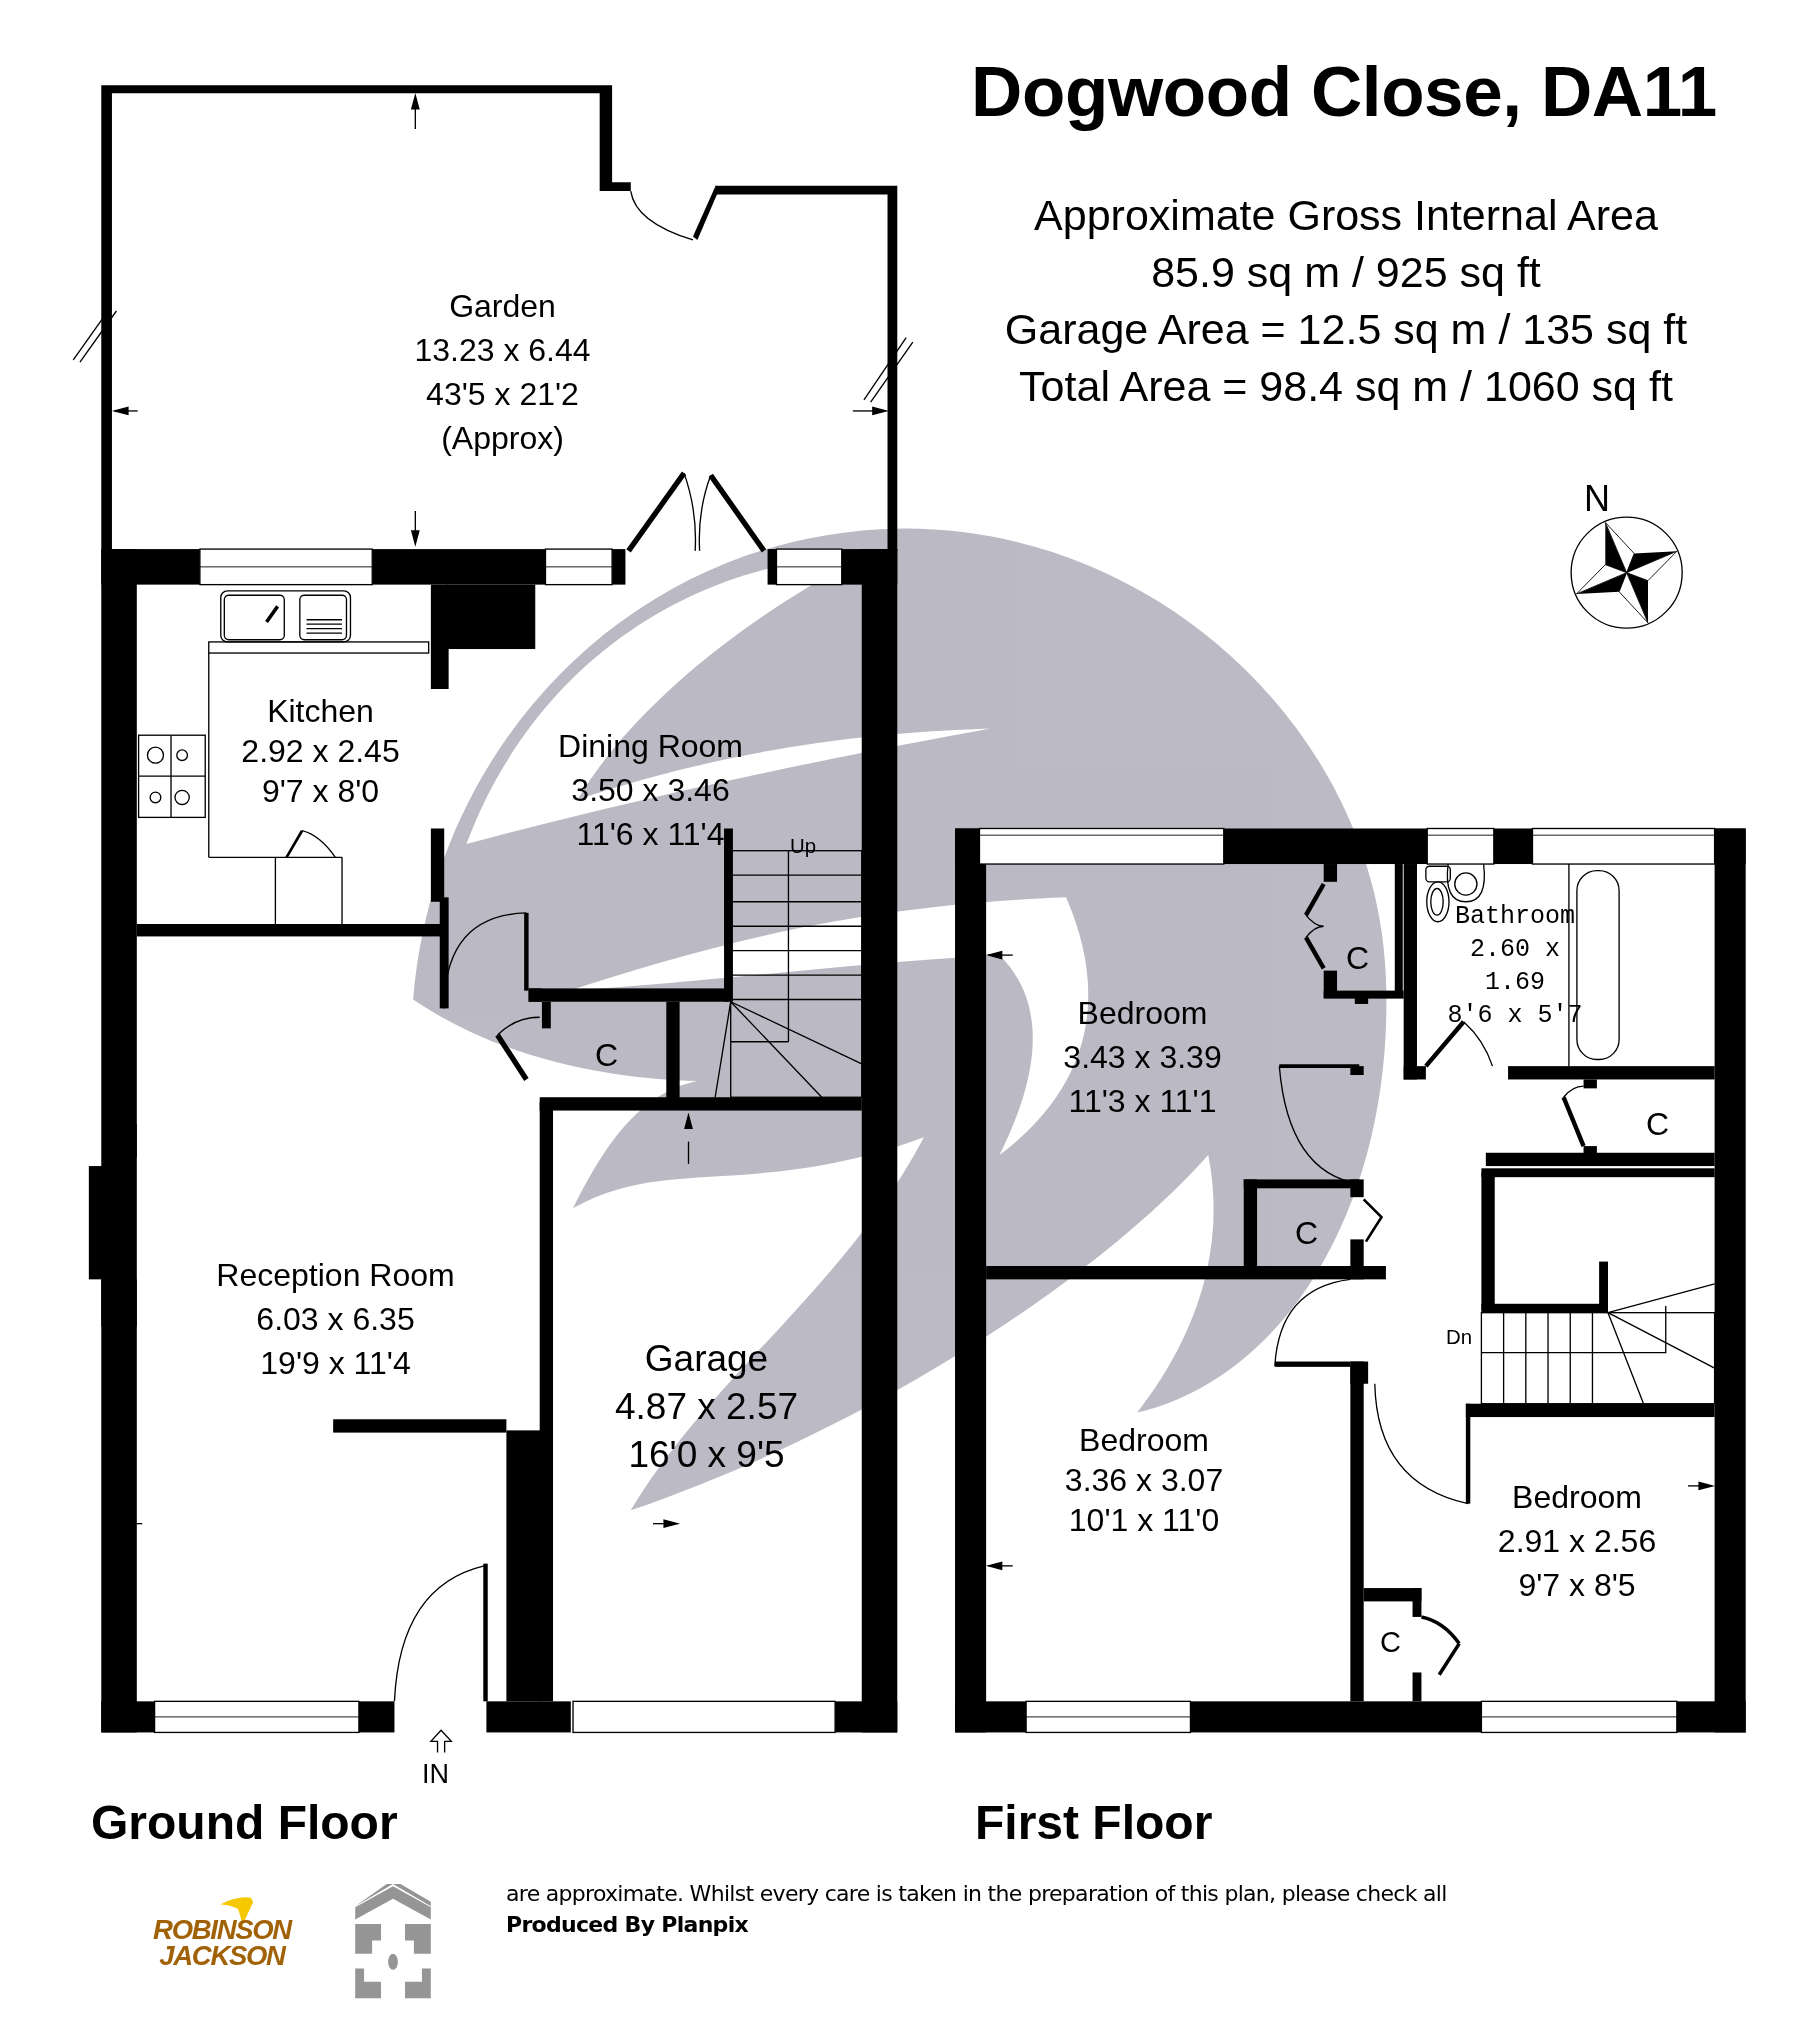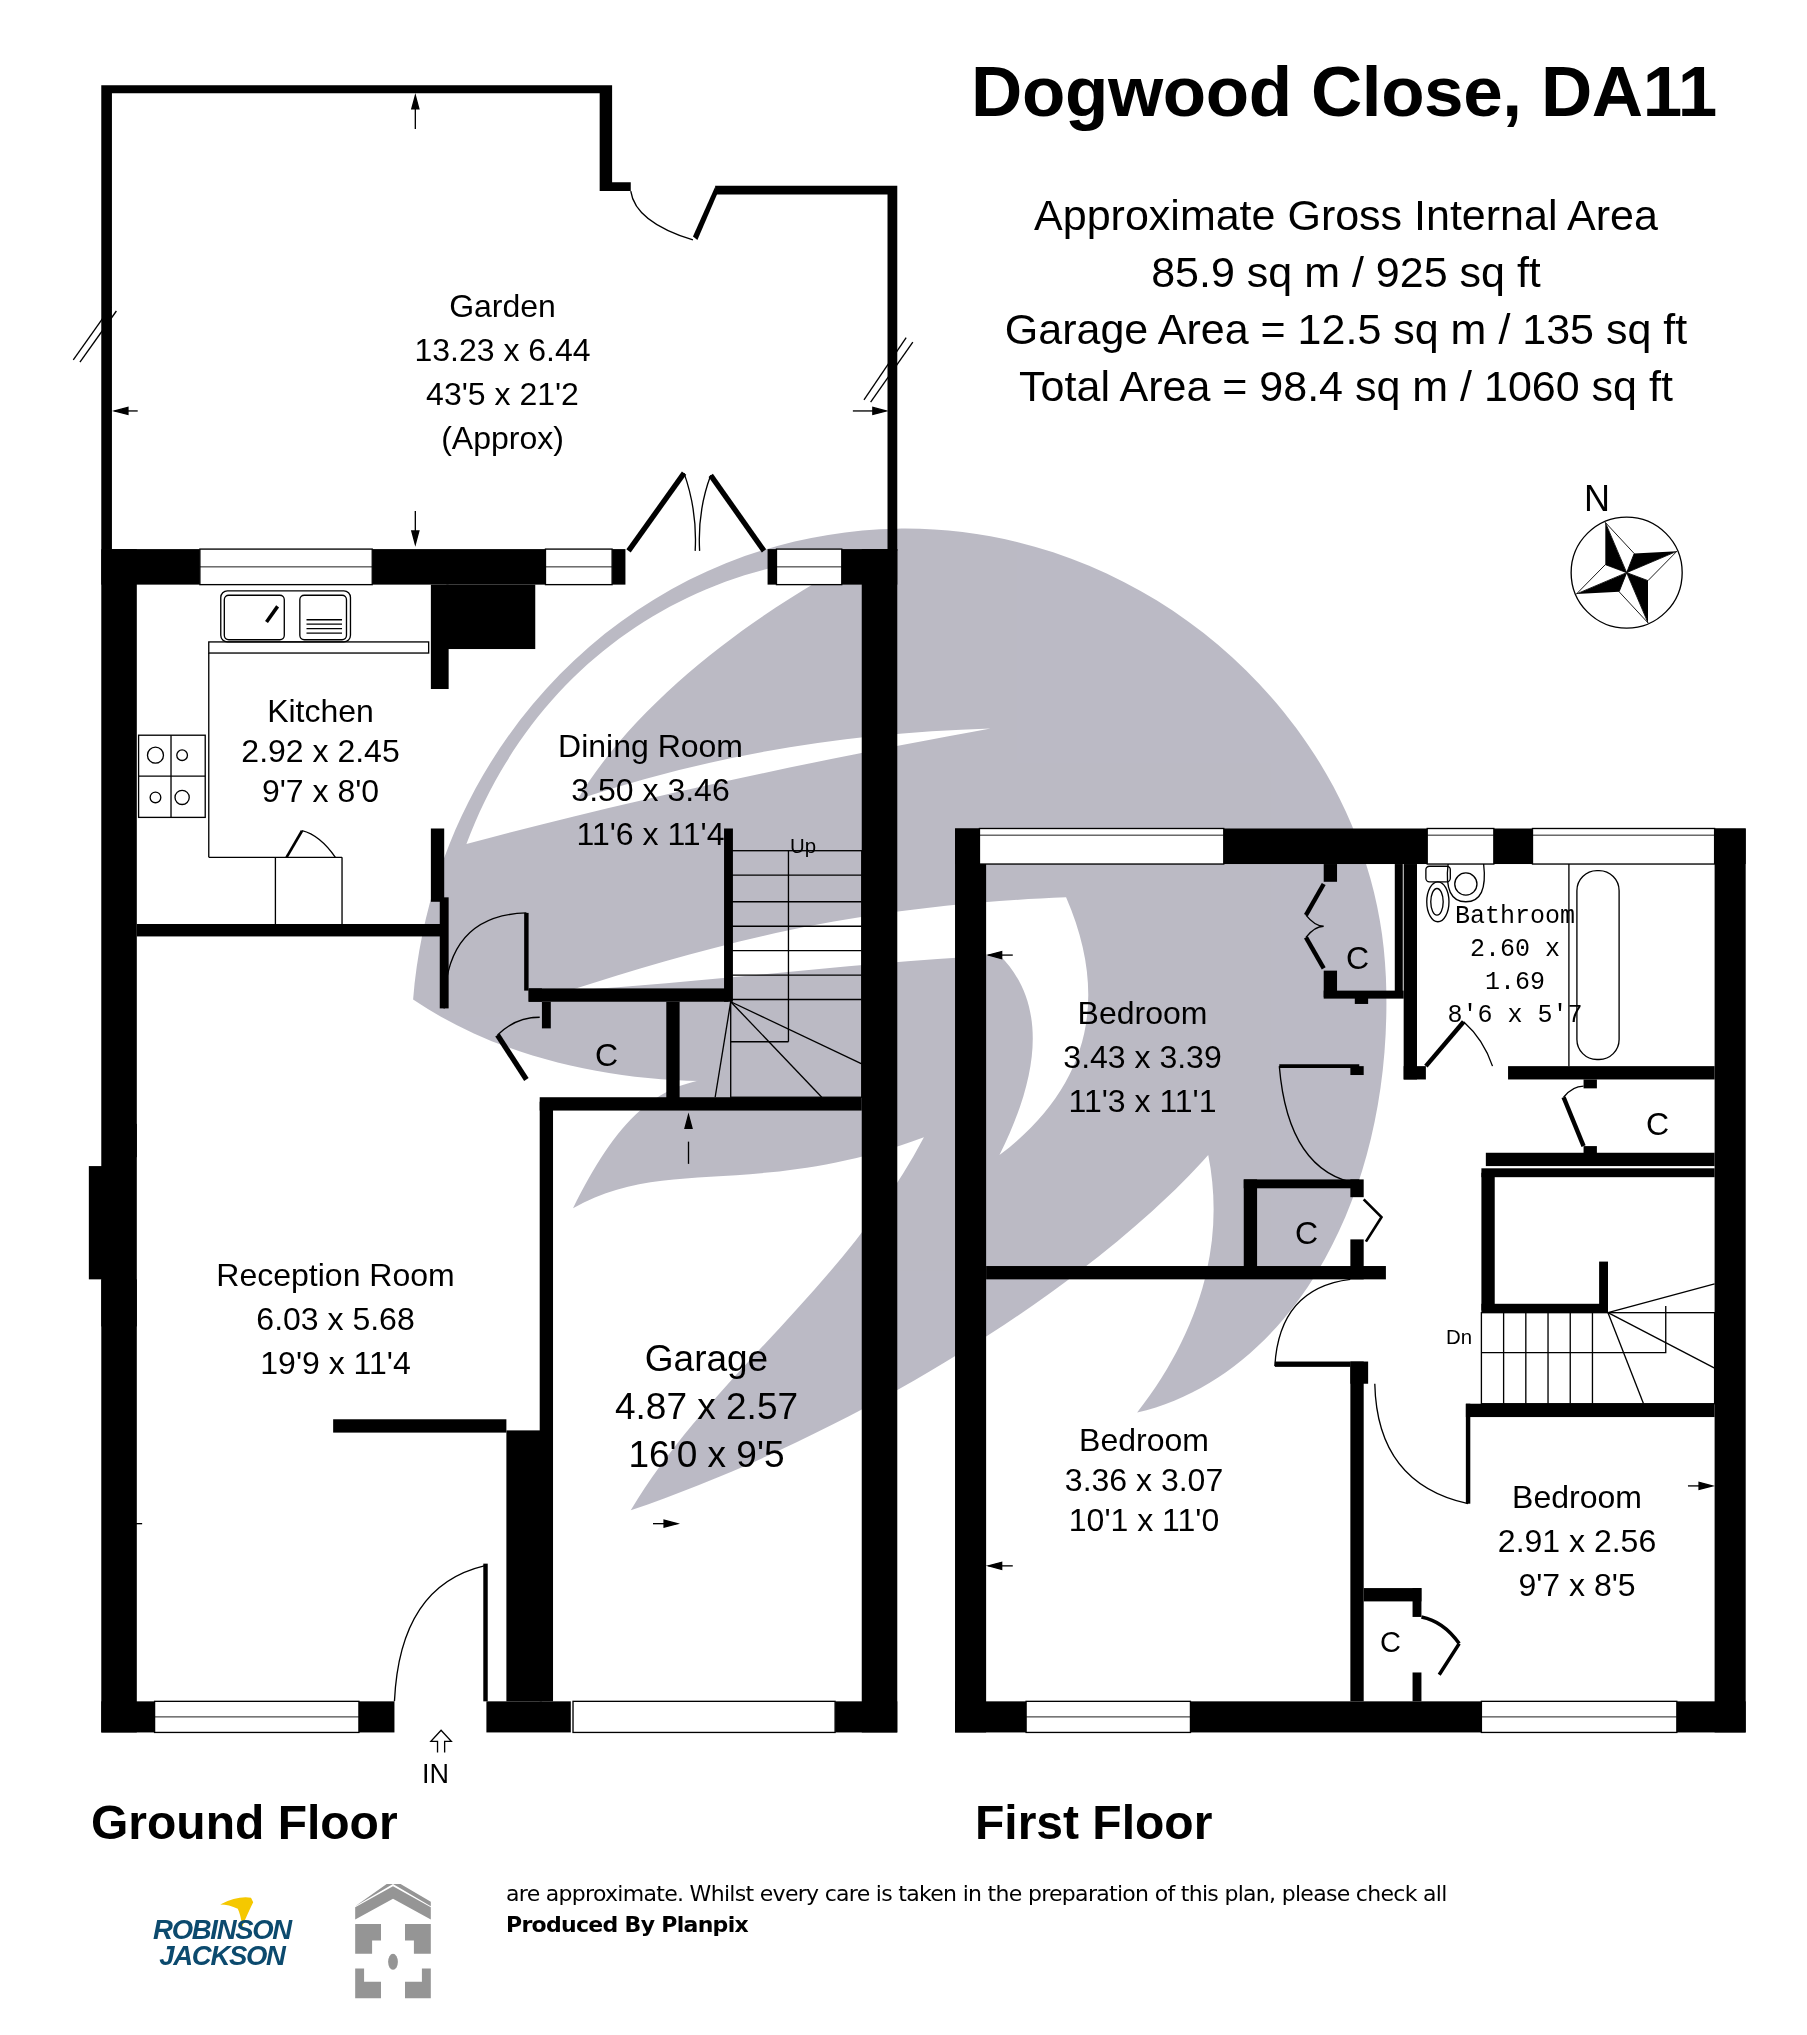--- a/index.html
+++ b/index.html
@@ -8,21 +8,21 @@
   .abs { position:absolute; }
   #plan { position:absolute; left:0; top:0; width:1807px; height:2035px; }
   .title { left:933px; top:51px; width:822px; text-align:center;
            font-size:71px; font-weight:bold; letter-spacing:-0.4px; }
   .areas { left:946px; top:187px; width:800px; text-align:center; font-size:43px; line-height:57px; }
   .floor-label { font-size:48px; font-weight:bold; }
   .disclaimer { left:506px; top:1878px; width:1226px; font-family:"DejaVu Sans", sans-serif;
                 font-size:22px; line-height:31px; letter-spacing:-0.7px; }
   .logo-rj { left:151px; top:1893px; width:142px; height:98px; }
   .rj-text { font-family:"Liberation Sans", sans-serif; font-weight:bold; font-style:italic;
-             color:#0c4a6e; font-size:27.5px; line-height:26px; text-align:center; letter-spacing:-1.3px; }
+             color:#a16207; font-size:27.5px; line-height:26px; text-align:center; letter-spacing:-1.3px; }
 </style>
 </head>
 <body>
 
 <svg id="plan" viewBox="0 0 4068 4581" xmlns="http://www.w3.org/2000/svg">
 
   <g fill="#b9b8c3" opacity="0.97">
     <path d="M 930 2250 C 980 1650 1450 1200 2020 1190 C 2600 1180 3100 1650 3120 2200 C 3140 2700 2900 3100 2560 3180 C 2700 3000 2760 2800 2720 2600 C 2500 2850 2000 3200 1420 3400 C 1600 3100 1900 2900 2080 2560 C 1700 2700 1500 2600 1290 2720 C 1400 2500 1500 2400 1720 2430 C 1450 2450 1150 2400 930 2250 Z"></path>
     <path d="M 1050 1900 C 1200 1500 1550 1260 1950 1250 C 1750 1350 1450 1550 1300 1800 C 1600 1700 1900 1650 2230 1640 C 1900 1700 1500 1780 1050 1900 Z" fill="#ffffff"></path>
     <path d="M 1280 2230 C 1600 2130 1900 2040 2400 2020 C 2500 2250 2450 2450 2250 2600 C 2350 2400 2350 2250 2250 2150 C 1900 2170 1600 2210 1280 2230 Z" fill="#ffffff"></path>
@@ -314,21 +314,21 @@
 </div>
 <div class="abs" style="left:495px;top:724px;width:311px;text-align:center;font-size:32px;line-height:44px;">
   <div>Dining Room</div>
   <div>3.50 x 3.46</div>
   <div>11'6 x 11'4</div>
 </div>
 <div class="abs" style="left:790px;top:835px;font-size:20.4px;">Up</div>
 <div class="abs" style="left:595px;top:1037px;font-size:32px;">C</div>
 <div class="abs" style="left:169px;top:1253px;width:333px;text-align:center;font-size:32px;line-height:44px;">
   <div>Reception Room</div>
-  <div>6.03 x 5.68</div>
+  <div>6.03 x 6.35</div>
   <div>19'9 x 11'4</div>
 </div>
 <div class="abs" style="left:560px;top:1335px;width:293px;text-align:center;font-size:37px;line-height:48px;">
   <div>Garage</div>
   <div>4.87 x 2.57</div>
   <div>16'0 x 9'5</div>
 </div>
 <div class="abs" style="left:422px;top:1759px;font-size:27px;">IN</div>
 <div class="abs floor-label" style="left:91px;top:1795px;">Ground Floor</div>
 

